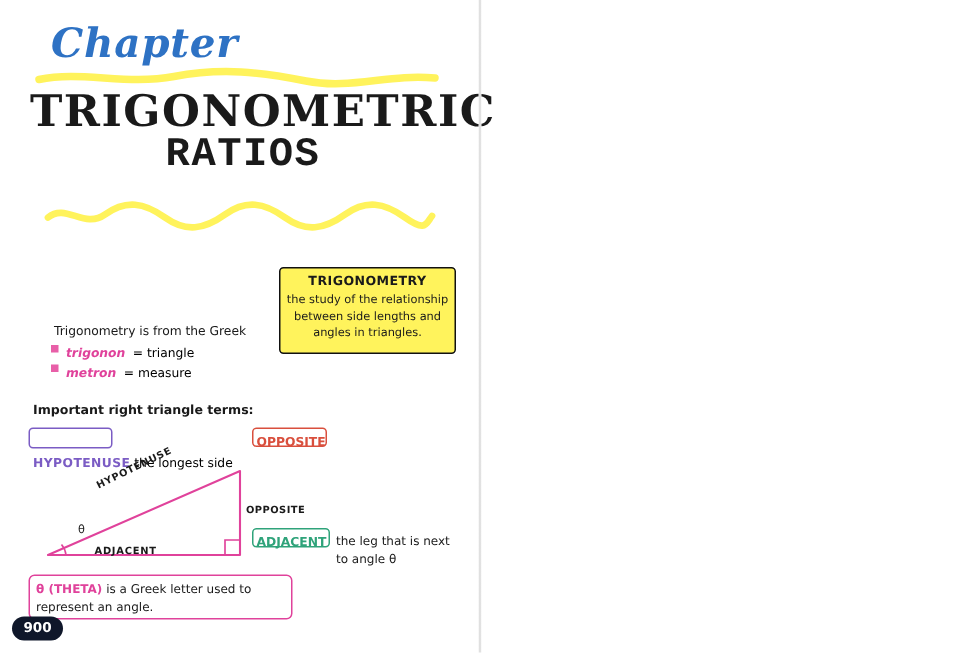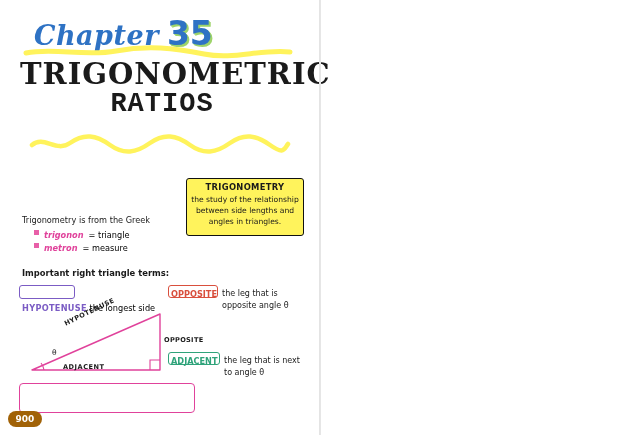--- a/index.html
+++ b/index.html
@@ -60,21 +60,21 @@
   
   .lead {
     position: absolute; top: 176px; left: 22px; width: 160px;
     font-size: 8.2px; color: #1a1a1a; line-height: 1.5;
   }
   .hl-yellow {
     background: #fff35c; padding: 0 2px; font-weight: bold;
     color: #1a1a1a; letter-spacing: 0.2px;
   }
   .greek {
-    position: absolute; top: 214px; left: 22px; width: 165px;
+    position: absolute; top: 214px; left: 36px; width: 165px;
     font-size: 8.2px; color: #1a1a1a; line-height: 1.5;
   }
   .bullets { position: absolute; top: 230px; left: 34px; }
   .bullet-row { display: flex; gap: 5px; margin-bottom: 3px; font-size: 8.2px; }
   .bsq { width: 5px; height: 5px; background: #e85fa8; display: inline-block; }
   .bterm { color: #e0429b; font-style: italic; font-weight: bold; }
 
   .terms-head {
     position: absolute; top: 268px; left: 22px;
     font-size: 8.4px; font-weight: bold; color: #1a1a1a; text-align: center;
@@ -147,34 +147,33 @@
     text-align: center; font-size: 7.6px; line-height: 1.45; color: #1a1a1a;
   }
 
   
   .pgnum {
     position: absolute; bottom: 8px;
     width: 34px; height: 16px; border-radius: 8px;
     display: flex; align-items: center; justify-content: center;
     font-size: 9px; font-weight: bold; color: #fff;
   }
-  .pg-left { left: 8px; background: #a16207; }
+  .pg-left { left: 8px; background: #0f172a; }
 
   svg { display: block; overflow: visible; }
 </style>
 </head>
 <body>
 
 <div class="page">
 
   <div class="page-half left">
 
     <div class="chapter-line">
       <span class="chapter-word">Chapter</span>
-      <span class="chapter-num">35</span>
     </div>
 
     <div class="underline-squiggle">
       <svg width="270" height="12" viewBox="0 0 270 12">
         <path d="M2 7 C 30 1, 60 11, 92 5 S 150 2, 180 8 S 235 3, 266 6" fill="none" stroke="#fff35c" stroke-width="5" stroke-linecap="round"></path>
       </svg>
     </div>
 
     <div class="title-block">
       <div class="title-main">TRIGONOMETRIC</div>
@@ -210,39 +209,42 @@
     <div class="terms-head">Important right triangle terms:</div>
 
     <div class="hyp-box"></div>
     <div class="hyp-label">
       <span class="hyp-word">HYPOTENUSE</span>
       <span>the longest side</span>
     </div>
 
     <div class="opp-box"></div>
     <div class="opp-label">OPPOSITE</div>
-    <div class="opp-text">the leg that is opposite angle θ</div>
 
     <div class="adj-box"></div>
     <div class="adj-label">ADJACENT</div>
     <div class="adj-text">the leg that is next to angle θ</div>
 
     <div class="tri-wrap">
       <svg width="150" height="80" viewBox="0 0 150 80">
         <path d="M4 70 L 132 70 L 132 14 Z" fill="none" stroke="#e0429b" stroke-width="1.4" stroke-linejoin="round"></path>
         <path d="M122 70 L 122 60 L 132 60" fill="none" stroke="#e0429b" stroke-width="1.1"></path>
         <path d="M16 70 A 13 13 0 0 0 13 63" fill="none" stroke="#e0429b" stroke-width="1.1"></path>
       </svg>
     </div>
     <div class="tri-hyp-lbl">HYPOTENUSE</div>
     <div class="tri-adj-lbl">ADJACENT</div>
     <div class="tri-opp-lbl">OPPOSITE</div>
     <div class="tri-theta">θ</div>
 
     <div class="theta-box"></div>
+    <div class="theta-text">
+      <span class="theta-name">θ (THETA)</span>
+      <span>is a Greek letter used to represent an angle.</span>
+    </div>
 
     <div class="pgnum pg-left">900</div>
   </div>
 
   <div class="spine"></div>
 
   <div class="page-half right">
 
     
 

